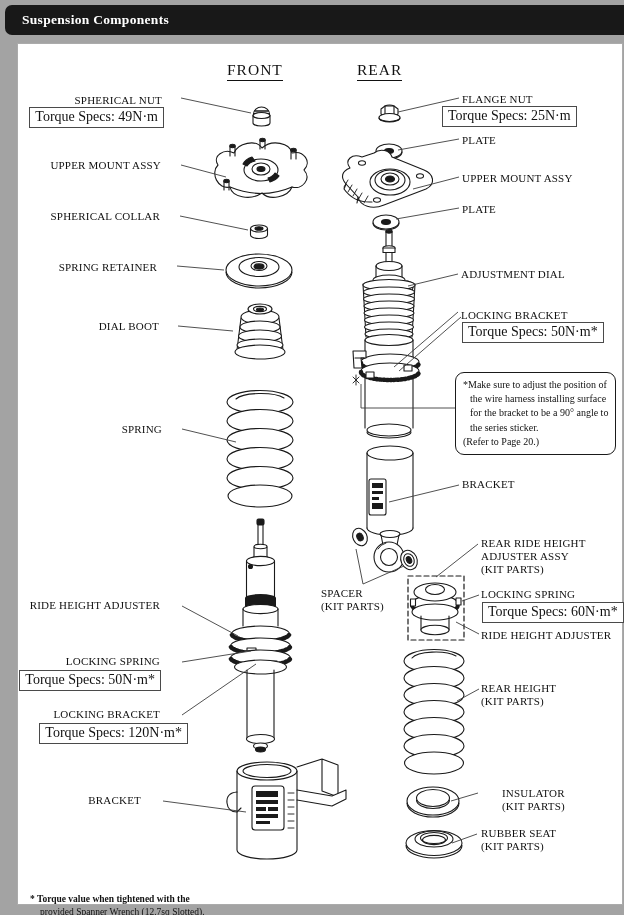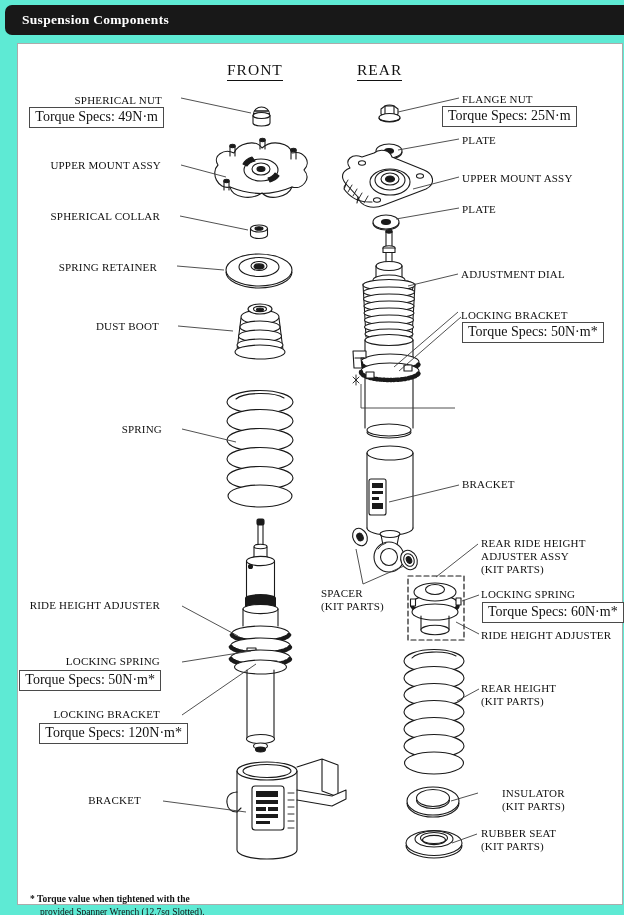--- a/index.html
+++ b/index.html
@@ -1,16 +1,16 @@
 <!DOCTYPE html>
 <html><head>
 <meta charset="utf-8">
 <style>
   html,body{margin:0;padding:0;background:#fff;}
-  #app{position:relative;width:624px;height:915px;background:#5eead4;
+  #app{position:relative;width:624px;height:915px;background:#a3a3a3;
        font-family:"Liberation Serif","DejaVu Serif",serif;color:#111;overflow:hidden;}
   .titlebar{position:absolute;left:5px;top:5px;width:613px;height:30px;background:#181818;
        border-radius:7px;color:#fff;font-weight:bold;font-size:13.5px;line-height:30px;
        padding-left:17px;letter-spacing:.3px;}
   .frame{position:absolute;left:17px;top:43px;width:604px;height:860px;
        border:1.5px solid #ababab;background:#fff;}
   .hdr{position:absolute;font-weight:normal;font-size:15.5px;letter-spacing:1px;
        border-bottom:1.6px solid #111;padding-bottom:1px;}
   .lbl{position:absolute;font-size:11px;white-space:nowrap;letter-spacing:.2px;line-height:13px;}
   .lbl.r{text-align:right;}
@@ -317,38 +317,45 @@
   </svg>
 
   <div class="hdr" style="left:227px;top:61px;">FRONT</div>
   <div class="hdr" style="left:357px;top:61px;">REAR</div>
 
   <div class="lbl r" style="right:462px;top:94px;">SPHERICAL NUT</div>
   <div class="torque" style="right:460px;top:107px;">Torque Specs: 49N·m</div>
   <div class="lbl r" style="right:463px;top:159px;">UPPER MOUNT ASSY</div>
   <div class="lbl r" style="right:464px;top:210px;">SPHERICAL COLLAR</div>
   <div class="lbl r" style="right:467px;top:261px;">SPRING RETAINER</div>
-  <div class="lbl r" style="right:465px;top:320px;">DUST BOOT</div>
+  <div class="lbl r" style="right:465px;top:320px;">DIAL BOOT</div>
   <div class="lbl r" style="right:462px;top:423px;">SPRING</div>
   <div class="lbl r" style="right:464px;top:599px;">RIDE HEIGHT ADJUSTER</div>
   <div class="lbl r" style="right:464px;top:655px;">LOCKING SPRING</div>
   <div class="torque" style="right:463px;top:670px;">Torque Specs: 50N·m*</div>
   <div class="lbl r" style="right:464px;top:708px;">LOCKING BRACKET</div>
   <div class="torque" style="right:436px;top:723px;margin-left:9px;">Torque Specs: 120N·m*</div>
   <div class="lbl r" style="right:483px;top:794px;">BRACKET</div>
 
   <div class="lbl" style="left:462px;top:93px;">FLANGE NUT</div>
   <div class="torque" style="left:442px;top:106px;">Torque Specs: 25N·m</div>
   <div class="lbl" style="left:462px;top:134px;">PLATE</div>
   <div class="lbl" style="left:462px;top:172px;">UPPER MOUNT ASSY</div>
   <div class="lbl" style="left:462px;top:203px;">PLATE</div>
   <div class="lbl" style="left:461px;top:268px;">ADJUSTMENT DIAL</div>
   <div class="lbl" style="left:461px;top:309px;">LOCKING BRACKET</div>
   <div class="torque" style="left:462px;top:322px;">Torque Specs: 50N·m*</div>
 
+  <div class="note" style="left:455px;top:372px;">
+    <div>*Make sure to adjust the position of</div>
+    <div class="ind">the wire harness installing surface</div>
+    <div class="ind">for the bracket to be a 90° angle to</div>
+    <div class="ind">the series sticker.</div>
+    <div>(Refer to Page 20.)</div>
+  </div>
 
   <div class="lbl" style="left:462px;top:478px;">BRACKET</div>
 
   <div class="lbl" style="left:481px;top:537px;">
     <div>REAR RIDE HEIGHT</div>
     <div>ADJUSTER ASSY</div>
     <div>(KIT PARTS)</div>
   </div>
 
   <div class="lbl" style="left:321px;top:587px;">

